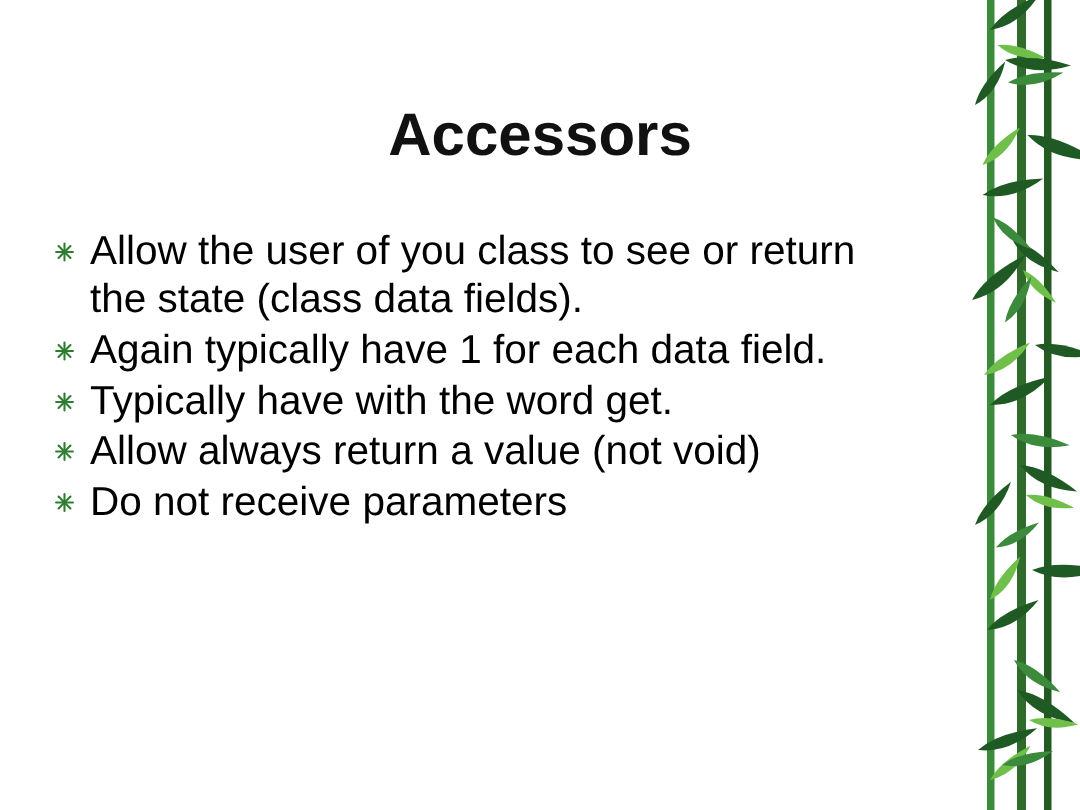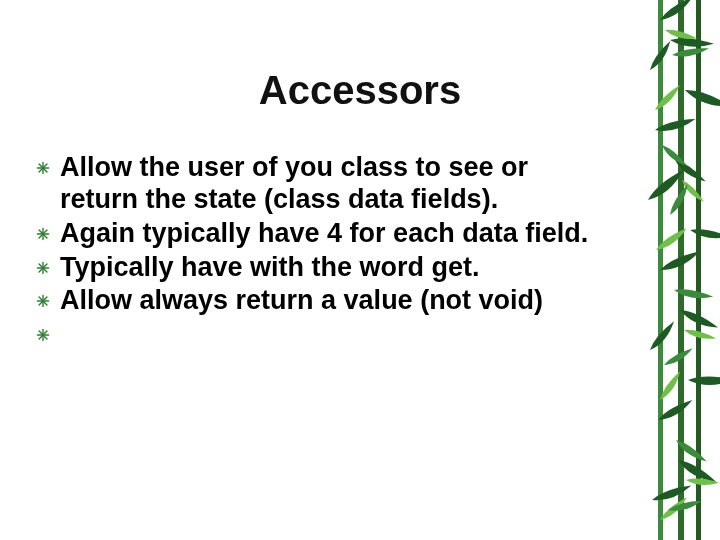--- a/index.html
+++ b/index.html
@@ -33,21 +33,20 @@
   .content {
     position: absolute;
     top: 150px;
     left: 36px;
     width: 560px;
   }
   .bullet-row {
     display: flex;
     align-items: flex-start;
     margin: 2px 0;
-    font-weight: bold;
   }
   .bullet-icon {
     flex: 0 0 auto;
     width: 14px;
     height: 14px;
     margin-top: 9px;
     margin-right: 10px;
     color: #2e7d32;
   }
   .bullet-icon svg {
@@ -101,21 +100,21 @@
       <span class="bullet-icon">
         <svg viewBox="0 0 20 20">
             <g fill="currentColor">
               <rect x="9" y="1" width="2" height="18" rx="1"></rect>
               <rect x="9" y="1" width="2" height="18" rx="1" transform="rotate(45 10 10)"></rect>
               <rect x="9" y="1" width="2" height="18" rx="1" transform="rotate(90 10 10)"></rect>
               <rect x="9" y="1" width="2" height="18" rx="1" transform="rotate(135 10 10)"></rect>
             </g>
           </svg>
       </span>
-      <span class="bullet-text">Again typically have 4 for each data field.</span>
+      <span class="bullet-text">Again typically have 1 for each data field.</span>
     </div>
     <div class="bullet-row">
       <span class="bullet-icon">
         <svg viewBox="0 0 20 20">
             <g fill="currentColor">
               <rect x="9" y="1" width="2" height="18" rx="1"></rect>
               <rect x="9" y="1" width="2" height="18" rx="1" transform="rotate(45 10 10)"></rect>
               <rect x="9" y="1" width="2" height="18" rx="1" transform="rotate(90 10 10)"></rect>
               <rect x="9" y="1" width="2" height="18" rx="1" transform="rotate(135 10 10)"></rect>
             </g>
@@ -140,20 +139,21 @@
       <span class="bullet-icon">
         <svg viewBox="0 0 20 20">
             <g fill="currentColor">
               <rect x="9" y="1" width="2" height="18" rx="1"></rect>
               <rect x="9" y="1" width="2" height="18" rx="1" transform="rotate(45 10 10)"></rect>
               <rect x="9" y="1" width="2" height="18" rx="1" transform="rotate(90 10 10)"></rect>
               <rect x="9" y="1" width="2" height="18" rx="1" transform="rotate(135 10 10)"></rect>
             </g>
           </svg>
       </span>
+      <span class="bullet-text">Do not receive parameters</span>
     </div>
   </div>
 
   <div class="bamboo">
     <svg viewBox="0 0 120 540" preserveAspectRatio="none">
       <defs>
         <g id="leaf">
           <path d="M0 0 Q 8 -4 22 -2 Q 10 4 0 0 Z"></path>
         </g>
       </defs>

